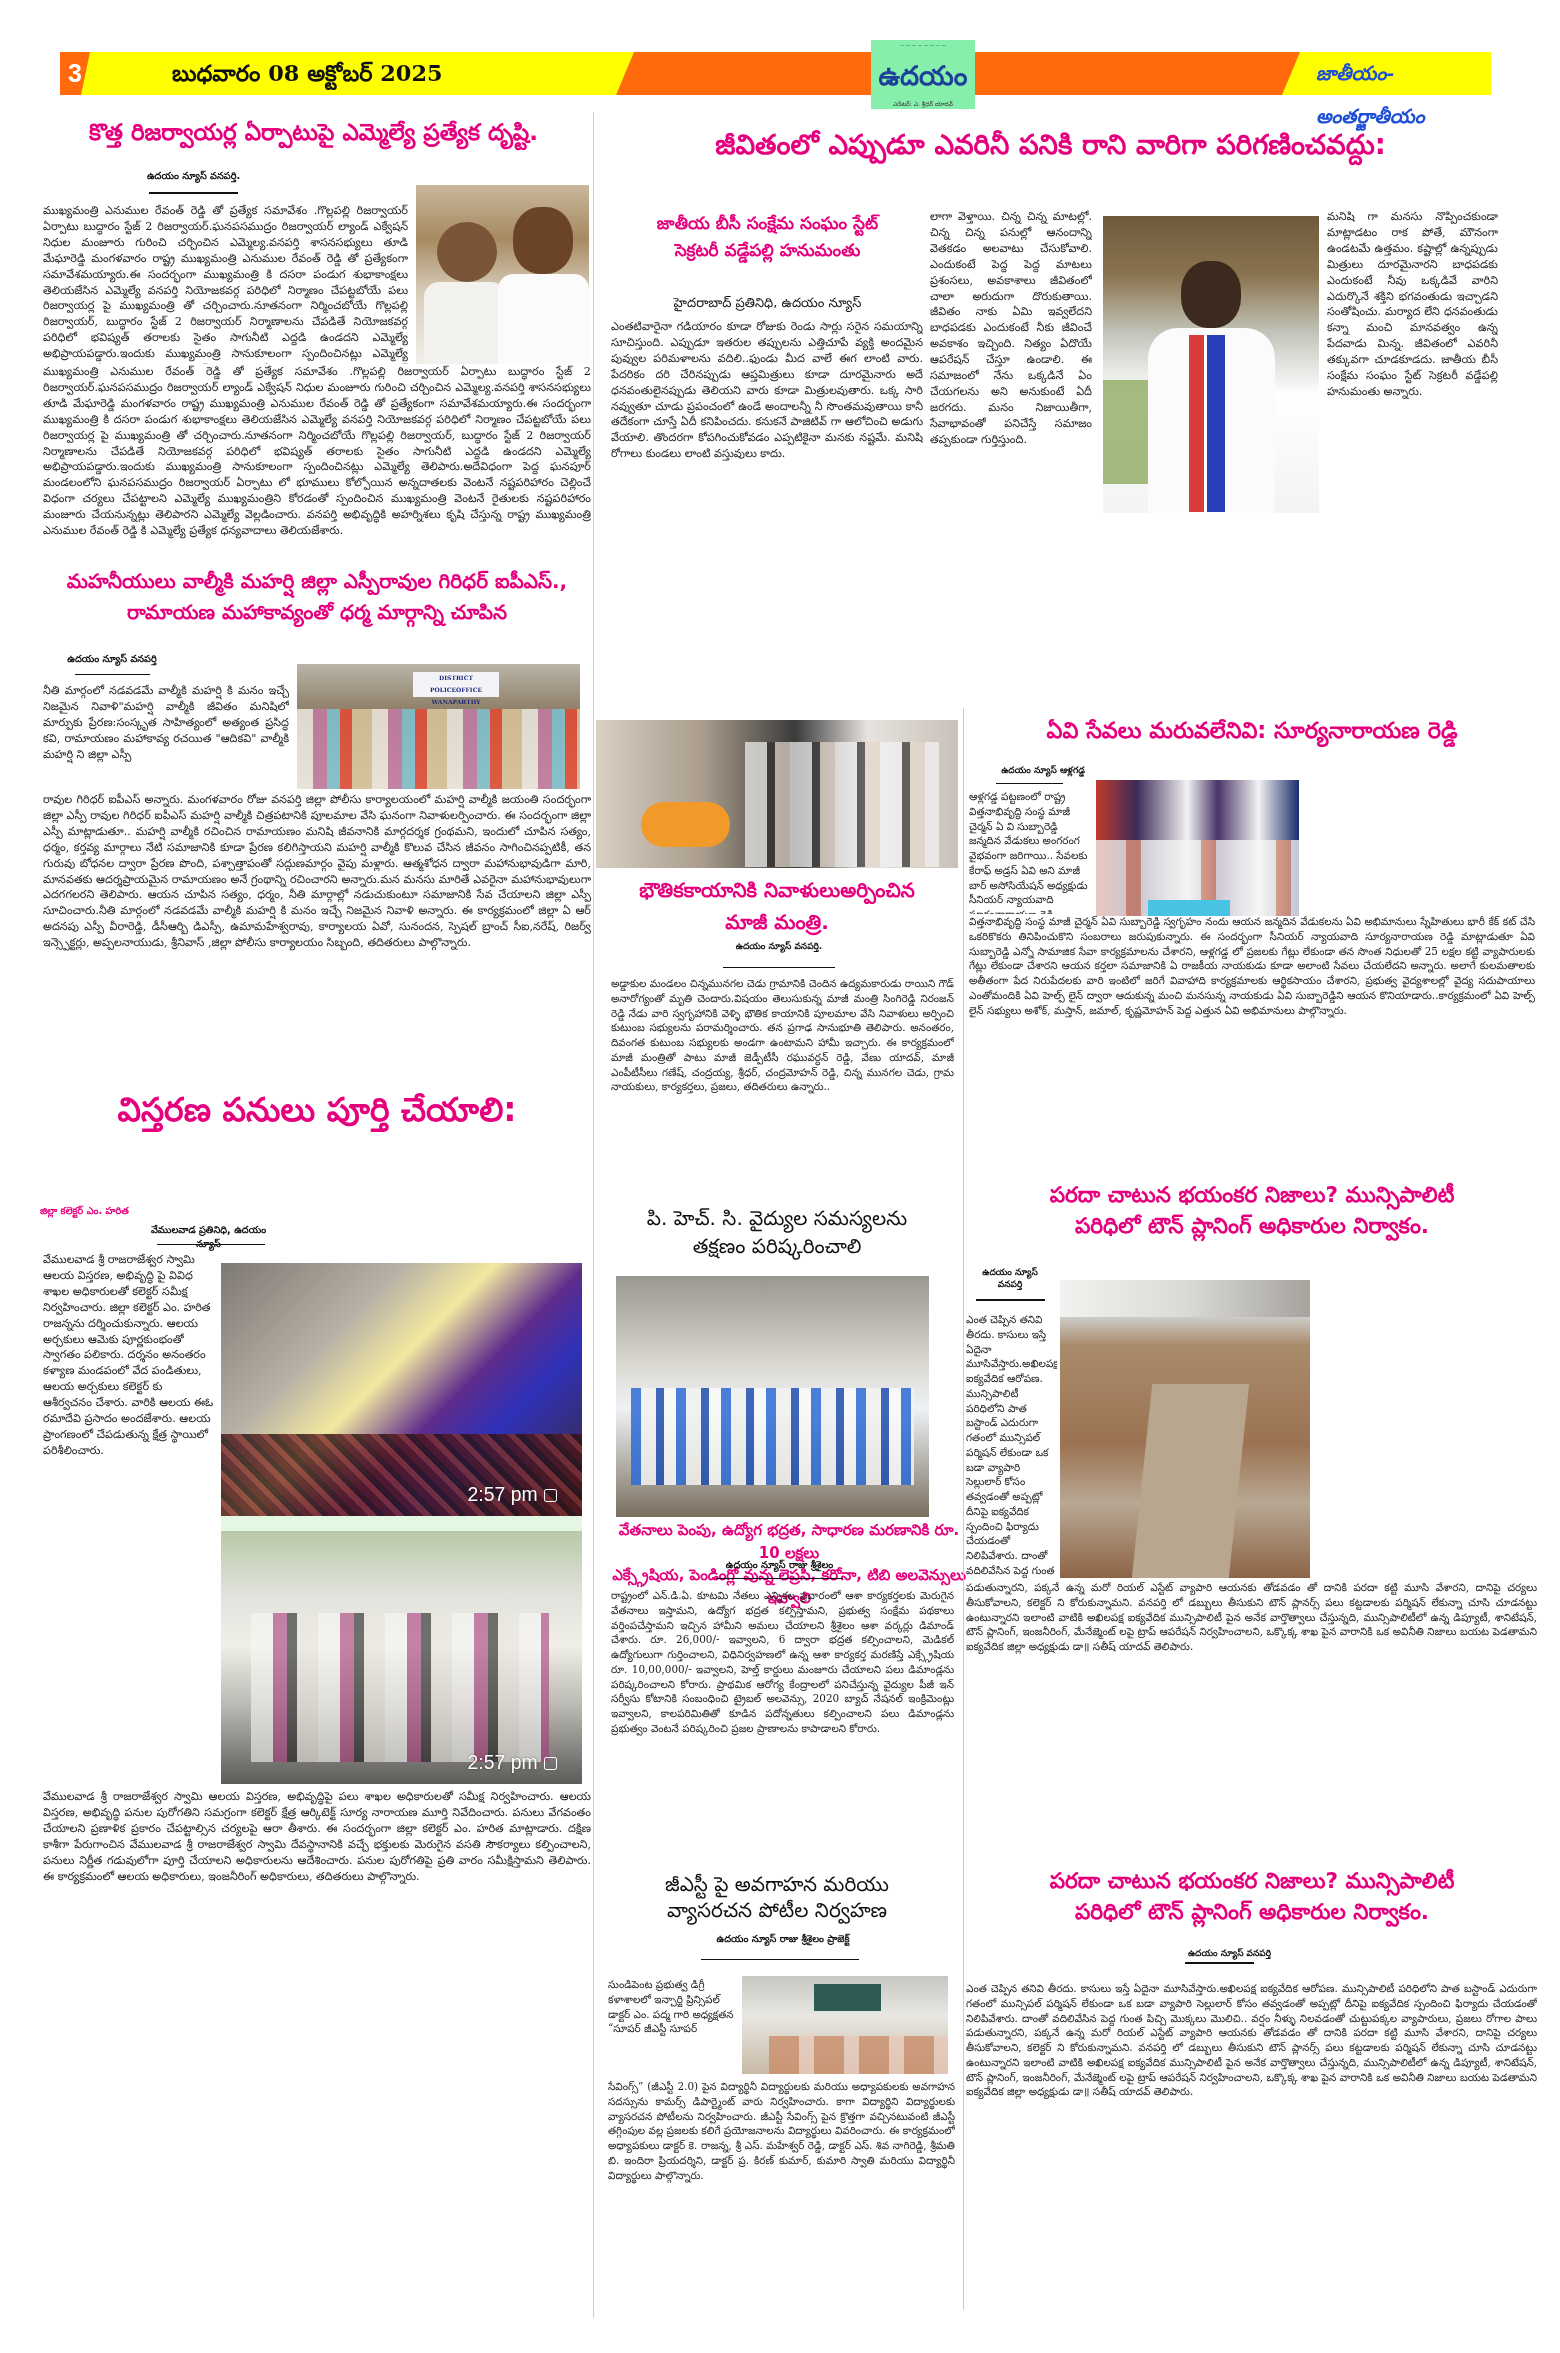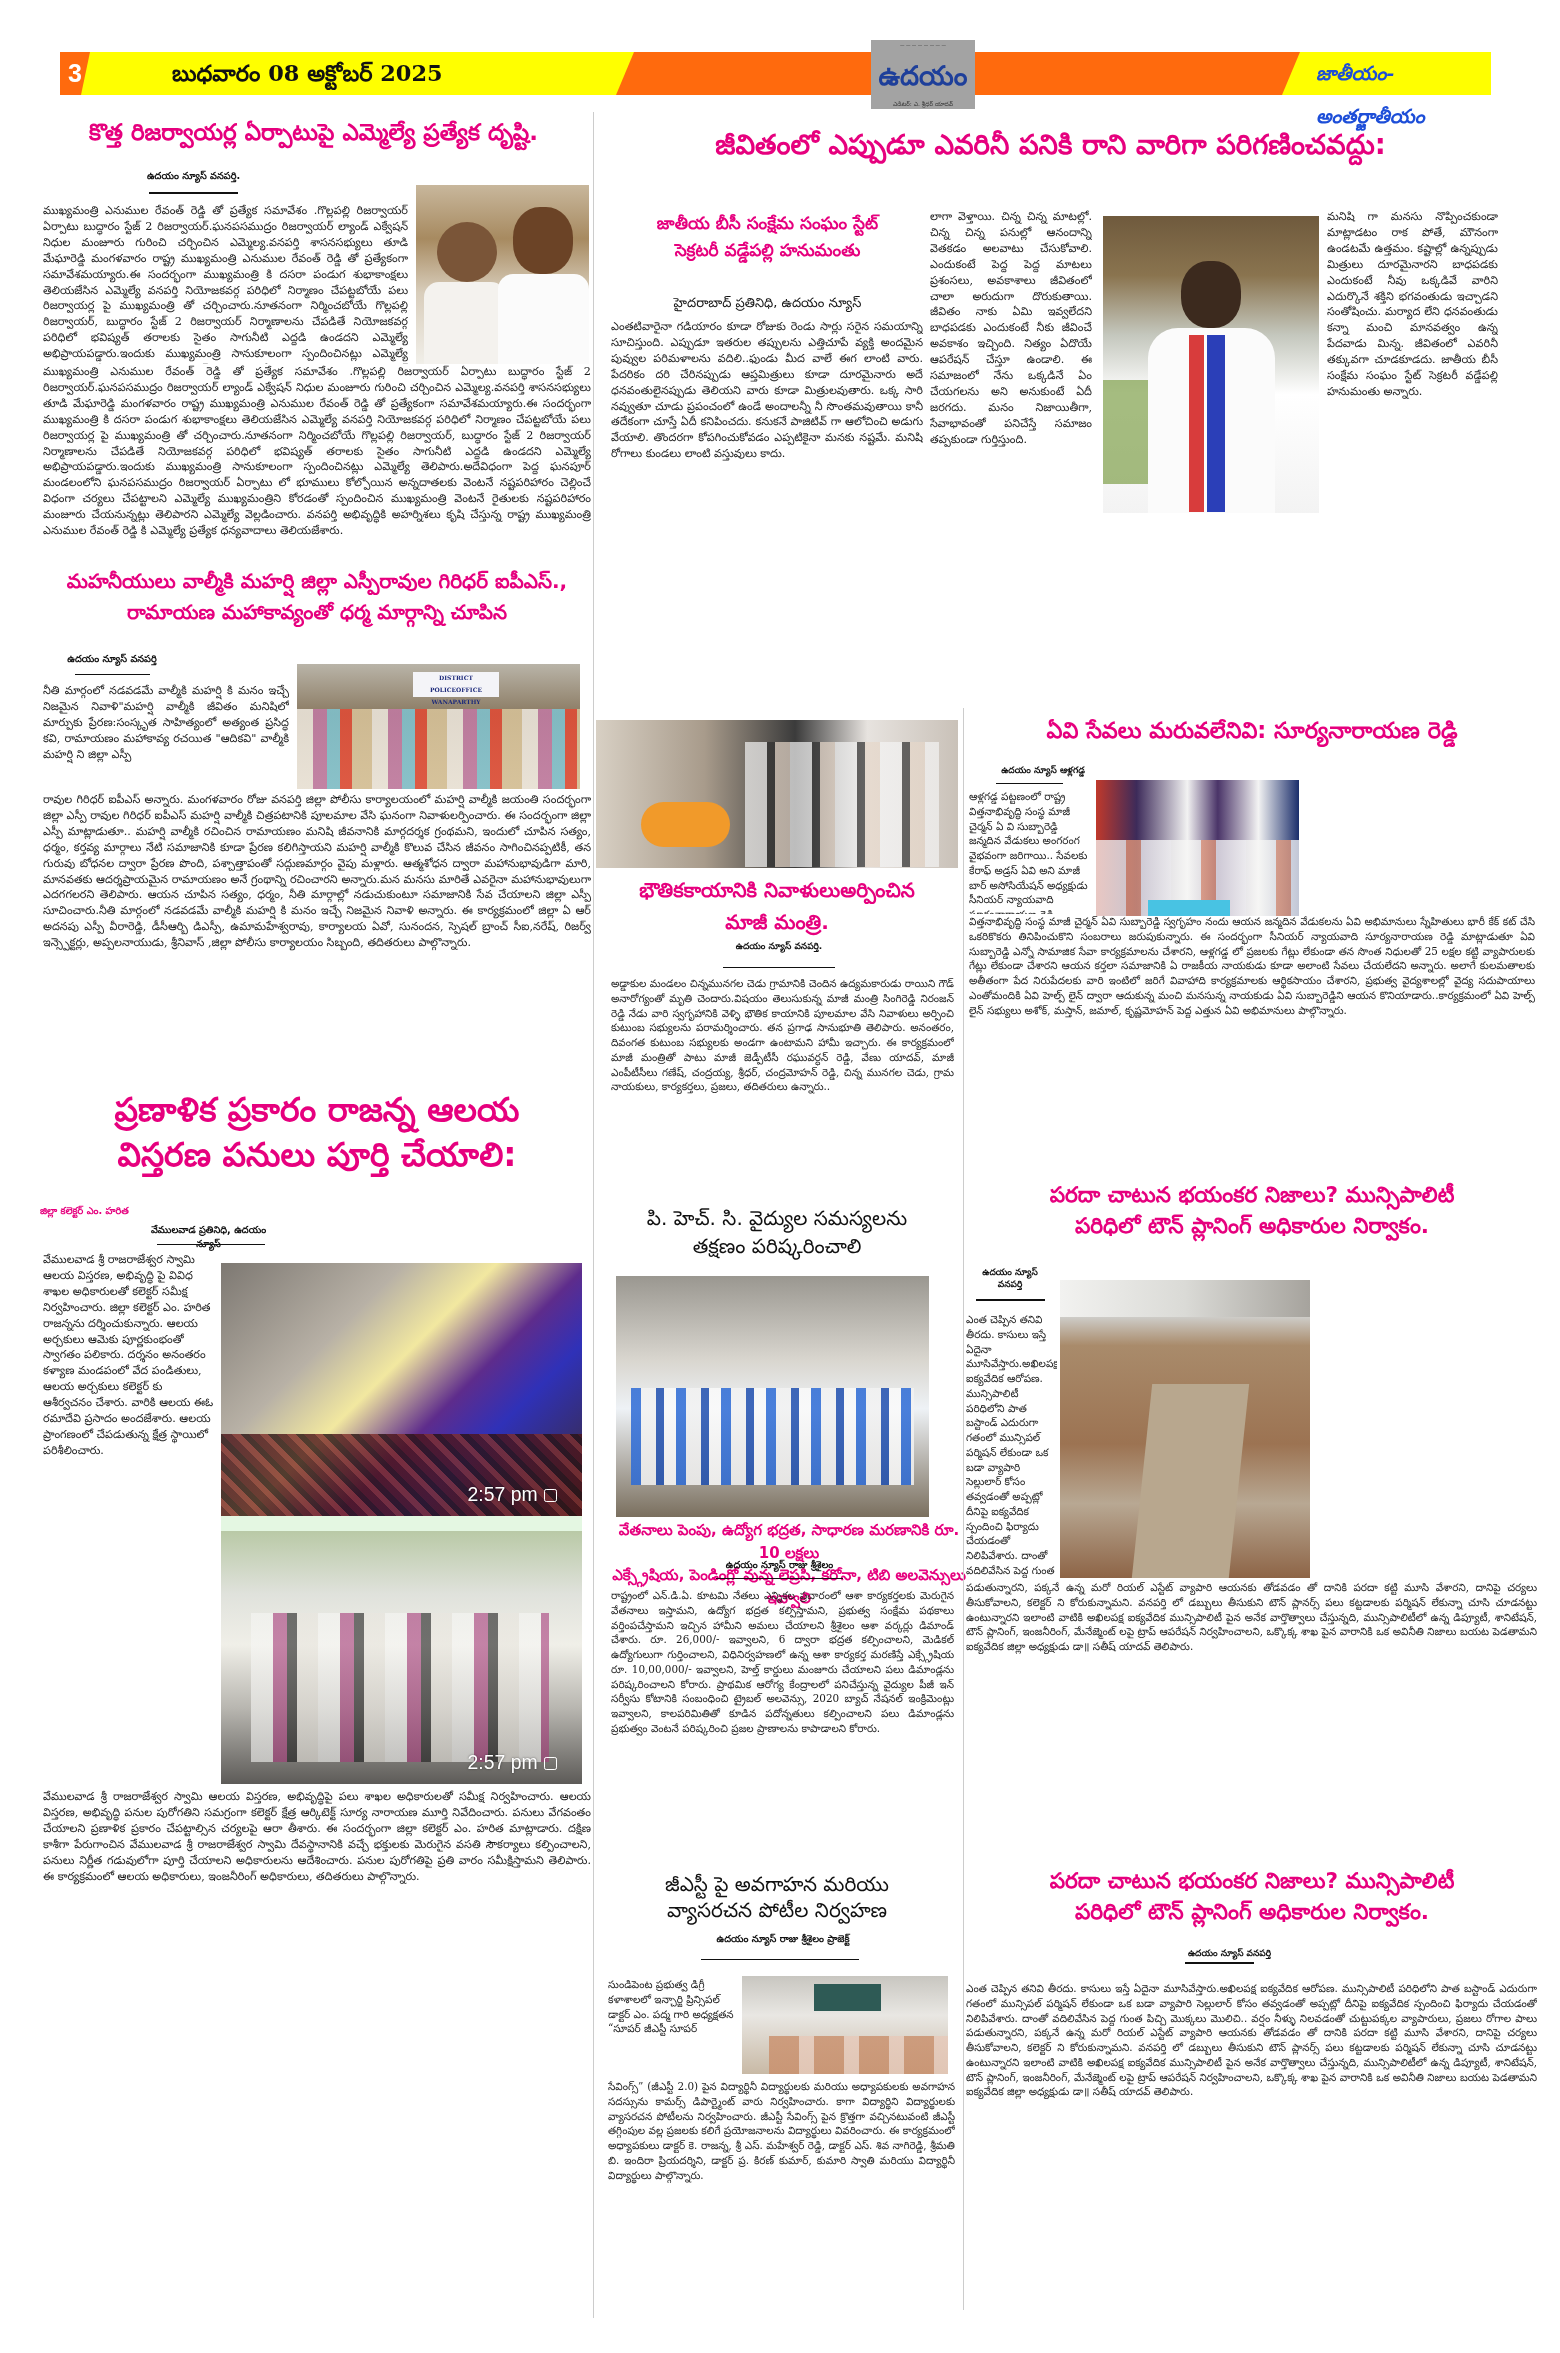--- a/index.html
+++ b/index.html
@@ -8,21 +8,21 @@
 
   
   .masthead { position: absolute; left: 60px; top: 52px; width: 1431px; height: 43px; }
   .mh-orange { position: absolute; left: 0; top: 0; width: 1431px; height: 43px; background: #ff6a0d; }
   .mh-yellow-left { position: absolute; left: 21px; top: 0; width: 848px; height: 43px; background: #ffff00;
       clip-path: polygon(9px 0, 553px 0, 535px 100%, 0 100%); }
   .mh-page { position: absolute; left: 0; top: 0; width: 30px; height: 43px; color: #fff; font-family: "Liberation Sans", sans-serif;
       font-weight: bold; font-size: 25px; line-height: 43px; text-align: center; }
   .mh-date { position: absolute; left: 112px; top: 0; height: 43px; line-height: 43px; font-family: "DejaVu Serif", serif;
       font-weight: bold; font-size: 22.4px; color: #111; }
-  .mh-logo-box { position: absolute; left: 811px; top: -12px; width: 104px; height: 69px; background: #a3a3a3; text-align: center; }
+  .mh-logo-box { position: absolute; left: 811px; top: -12px; width: 104px; height: 69px; background: #86efac; text-align: center; }
   .mh-logo-text { display: block; margin-top: 12px; font-family: "DejaVu Sans", sans-serif; font-weight: bold; font-size: 27px; color: #1e3f9a; }
   .mh-logo-sub { display: block; font-size: 6px; color: #333; margin-top: 1.5px; }
   .mh-logo-top { display: block; font-size: 4.5px; color: #333; margin-top: 3px; }
   .mh-yellow-right { position: absolute; left: 1222px; top: 0; width: 209px; height: 43px; background: #ffff00;
       clip-path: polygon(18px 0, 100% 0, 100% 100%, 0 100%); }
   .mh-section { position: absolute; left: 1256px; top: 0; height: 43px; line-height: 43px; font-style: italic; font-weight: bold;
       font-size: 19.4px; color: #1d4ed8; font-family: "DejaVu Serif", serif; }
 
   
   .abs { position: absolute; }
@@ -75,21 +75,20 @@
 <div class="abs dateline" style="left:60px; top:653px; width:104px; font-size:9.7px;">ఉదయం న్యూస్ వనపర్తి</div>
 <div class="abs" style="left:75px; top:674px; width:75px; height:0.7px; background:#111;"></div>
 <div class="photo" style="left:297px; top:664px; width:283px; height:125px; background:linear-gradient(180deg,#b9b4a8 0%,#8b7b63 40%,#c7b9a1 100%);">
   <div style="position:absolute; left:116px; top:7.5px; width:86px; height:25px; background:#f4f4f8; color:#1d2a7a; font-family:'DejaVu Serif',serif; font-weight:bold; font-size:6px; text-align:center; line-height:12px;">DISTRICT POLICEOFFICE WANAPARTHY</div>
   <div style="position:absolute; left:0; top:45px; width:283px; height:80px; background:repeating-linear-gradient(90deg,#efe9df 0 16.4px,#c27aa4 16.4px 30px,#7fc3d0 30px 43px,#e24a34 43px 55px,#d9c49a 55px 75px);opacity:.85;"></div>
 </div>
 <div class="abs body" style="left:43px; top:683px; width:246px; height:109px;">నీతి మార్గంలో నడవడమే వాల్మీకి మహర్షి కి మనం ఇచ్చే నిజమైన నివాళి"మహర్షి వాల్మీకి జీవితం మనిషిలో మార్పుకు ప్రేరణ:సంస్కృత సాహిత్యంలో అత్యంత ప్రసిద్ధ కవి, రామాయణం మహాకావ్య రచయిత "ఆదికవి" వాల్మీకి మహర్షి ని జిల్లా ఎస్పీ</div>
 <div class="abs body" style="left:43px; top:792px; width:548px; height:291px;">రావుల గిరిధర్ ఐపీఎస్ అన్నారు. మంగళవారం రోజు వనపర్తి జిల్లా పోలీసు కార్యాలయంలో మహర్షి వాల్మీకి జయంతి సందర్భంగా జిల్లా ఎస్పీ రావుల గిరిధర్ ఐపీఎస్ మహర్షి వాల్మీకి చిత్రపటానికి పూలమాల వేసి ఘనంగా నివాళులర్పించారు. ఈ సందర్భంగా జిల్లా ఎస్పీ మాట్లాడుతూ.. మహర్షి వాల్మీకి రచించిన రామాయణం మనిషి జీవనానికి మార్గదర్శక గ్రంథమని, ఇందులో చూపిన సత్యం, ధర్మం, కర్తవ్య మార్గాలు నేటి సమాజానికి కూడా ప్రేరణ కలిగిస్తాయని మహర్షి వాల్మీకి కొలువ చేసిన జీవనం సాగించినప్పటికీ, తన గురువు బోధనల ద్వారా ప్రేరణ పొంది, పశ్చాత్తాపంతో సద్గుణమార్గం వైపు మళ్లారు. ఆత్మశోధన ద్వారా మహానుభావుడిగా మారి, మానవతకు ఆదర్శప్రాయమైన రామాయణం అనే గ్రంథాన్ని రచించారని అన్నారు.మన మనసు మారితే ఎవరైనా మహానుభావులుగా ఎదగగలరని తెలిపారు. ఆయన చూపిన సత్యం, ధర్మం, నీతి మార్గాల్లో నడుచుకుంటూ సమాజానికి సేవ చేయాలని జిల్లా ఎస్పీ సూచించారు.నీతి మార్గంలో నడవడమే వాల్మీకి మహర్షి కి మనం ఇచ్చే నిజమైన నివాళి అన్నారు. ఈ కార్యక్రమంలో జిల్లా ఏ ఆర్ అదనపు ఎస్పీ వీరారెడ్డి, డీసీఆర్బి డిఎస్పీ, ఉమామహేశ్వరావు, కార్యాలయ ఏవో, సునందన, స్పెషల్ బ్రాంచ్ సీఐ,నరేష్, రిజర్వ్ ఇన్స్పెక్టర్లు, అప్పలనాయుడు, శ్రీనివాస్ ,జిల్లా పోలీసు కార్యాలయం సిబ్బంది, తదితరులు పాల్గొన్నారు.</div>
 
 <div class="abs headline" style="left:45px; top:1088px; width:544px; font-size:33px; line-height:1.35;">
-  <div>ప్రణాళిక ప్రకారం రాజన్న ఆలయ</div>
   <div>విస్తరణ పనులు పూర్తి చేయాలి:</div>
 </div>
 <div class="abs" style="left:40px; top:1205px; color:#e6007e; font-weight:bold; font-size:9.7px;">జిల్లా కలెక్టర్ ఎం. హరిత</div>
 <div class="abs dateline" style="left:149px; top:1224px; width:119px; font-size:9.7px;">వేములవాడ ప్రతినిధి, ఉదయం న్యూస్</div>
 <div class="abs" style="left:157px; top:1244px; width:108px; height:0.7px; background:#111;"></div>
 
 <div class="photo" style="left:221px; top:1263px; width:361px; height:253px; background:linear-gradient(135deg,#7d7872 0%,#b8b1a6 30%,#f2e8a0 45%,#5e2c8c 60%,#2f31b8 72%,#3d2a2a 100%);">
   <div style="position:absolute; left:0; bottom:0; width:361px; height:82px; background:repeating-linear-gradient(45deg,#4b1418 0 7.5px,#7d2d2a 7.5px 13.4px,#2a1212 13.4px 19.4px); opacity:.8;"></div>
   <div class="timestamp"><span>2:57 pm</span><span class="clock"></span></div>
 </div>

